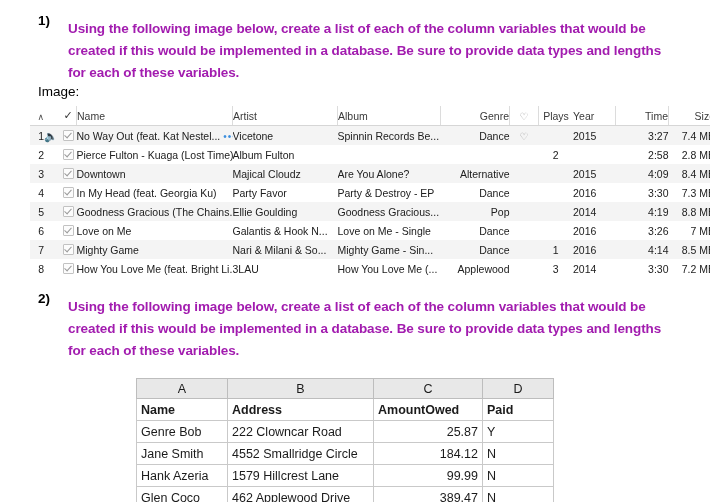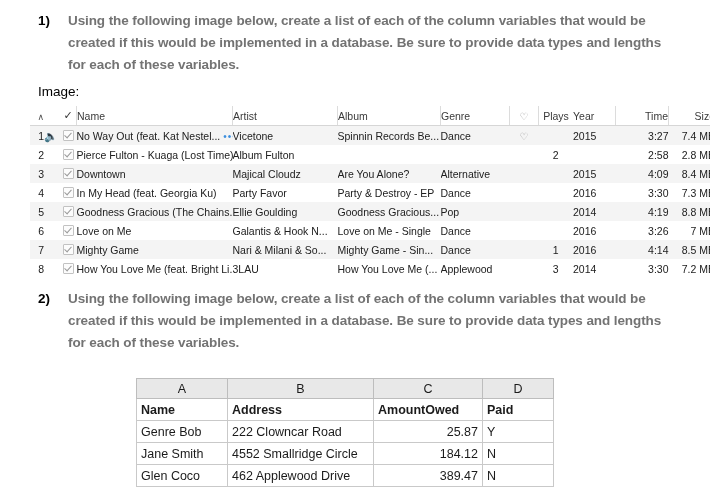--- a/index.html
+++ b/index.html
@@ -32,21 +32,22 @@
     font-size: 13.5px;
     line-height: 22px;
     color: #000;
   }
   .q-text {
     margin-left: 30px;
     font-weight: bold;
     font-size: 13.5px;
     line-height: 22px;
     letter-spacing: -0.1px;
-    color: #737373;
+    color: #a21caf;
+    margin-top: 8px;
   }
 
   #question-1 { top: 10px; }
   #question-2 { top: 288px; }
 
   .image-label {
     position: absolute;
     left: 38px;
     top: 83px;
     font-weight: normal;
@@ -88,21 +89,21 @@
   }
   .music-table tbody tr.even td {
     background: #ffffff;
   }
   .c-num      { width: 14px;  text-align: right; padding-right: 3px; }
   .c-spk      { width: 16px;  text-align: left;  padding-left: 2px; }
   .c-chk      { width: 16px;  text-align: center; }
   .c-name     { width: 155px; text-align: left;  padding-left: 5px; }
   .c-artist   { width: 104px; text-align: left;  padding-left: 5px; margin-left: 44px; }
   .c-album    { width: 102px; text-align: left;  padding-left: 5px; }
-  .c-genre    { width: 68px;  text-align: left;  padding-left: 5px; }
+  .c-genre    { width: 68px;  text-align: right;  padding-left: 5px; }
   .c-heart    { width: 28px;  text-align: center; }
   .c-plays    { width: 34px;  text-align: center; padding-right: 4px; }
   .c-year     { width: 42px;  text-align: left;  padding-left: 5px; }
   .c-time     { width: 52px;  text-align: right; padding-right: 7px; }
   .c-size     { width: 46px;  text-align: right; padding-right: 2px; }
 
   .hdr-caret { font-size: 9px; color: #555; }
   .hdr-check { font-size: 11px; color: #333; }
 
   .row-name { display: inline-block; }
@@ -351,19 +352,25 @@
         <td class="s-c num-cell">25.87</td>
         <td class="s-d">Y</td>
       </tr>
       <tr>
         <td class="s-a">Jane Smith</td>
         <td class="s-b">4552 Smallridge Circle</td>
         <td class="s-c num-cell">184.12</td>
         <td class="s-d">N</td>
       </tr>
       <tr>
+        <td class="s-a">Hank Azeria</td>
+        <td class="s-b">1579 Hillcrest Lane</td>
+        <td class="s-c num-cell">99.99</td>
+        <td class="s-d">N</td>
+      </tr>
+      <tr>
         <td class="s-a">Glen Coco</td>
         <td class="s-b">462 Applewood Drive</td>
         <td class="s-c num-cell">389.47</td>
         <td class="s-d">N</td>
       </tr>
     </tbody>
 </table>
 
 </body></html>

